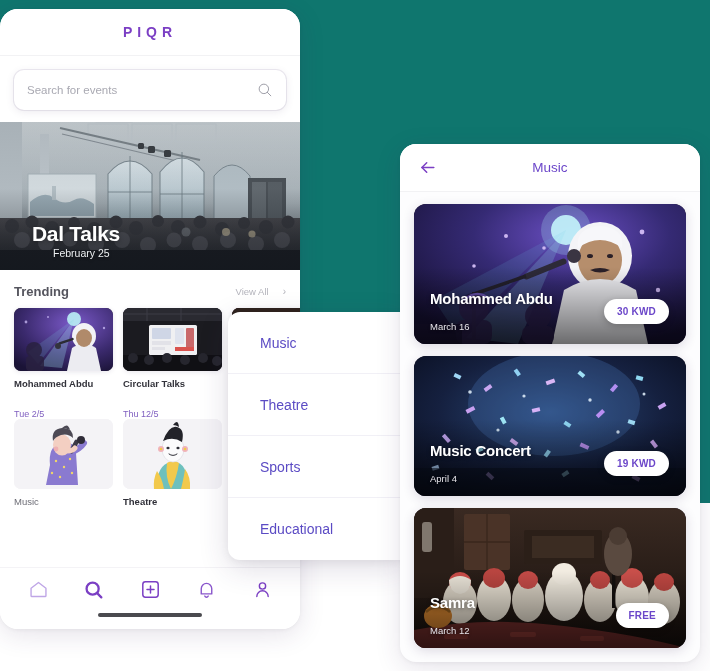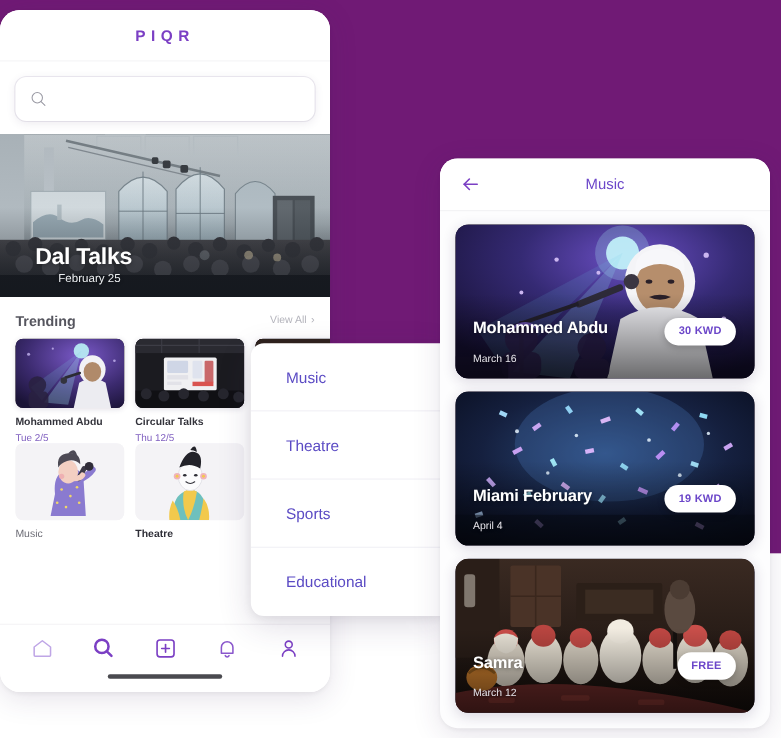--- a/index.html
+++ b/index.html
@@ -2,21 +2,21 @@
 <html><head>
 <meta charset="utf-8">
 <style>
   * { box-sizing: border-box; margin: 0; padding: 0; }
   html, body {
     width: 710px; height: 671px;
     background: #ffffff;
     font-family: "Liberation Sans", sans-serif;
     overflow: hidden;
   }
-  #stage { position: relative; width: 710px; height: 503px; background: #701a75; }
+  #stage { position: relative; width: 710px; height: 503px; background: #0f766e; }
 
   
   .phone-home {
     position: absolute; left: 0; top: 9px;
     width: 300px; height: 620px;
     background: #fff;
     border-radius: 18px;
     box-shadow: 0 6px 26px rgba(60,40,90,0.13), 0 1px 4px rgba(0,0,0,0.05);
     overflow: hidden;
   }
@@ -58,33 +58,33 @@
                 text-shadow: 0 1px 4px rgba(0,0,0,0.35); }
   .hero-date { color: #eceff1; font-size: 10.5px; margin-top: 1px;
                text-shadow: 0 1px 3px rgba(0,0,0,0.35); padding-left: 21px; }
 
   
   .section-head {
     display: flex; align-items: center; justify-content: space-between;
     padding: 14px 14px 9px 14px;
   }
   .section-title { font-size: 13px; color: #55555e; font-weight: 700; }
-  .view-all { font-size: 9.5px; color: #b4b4bc; display: flex; align-items: center; gap: 4px; }
+  .view-all { font-size: 9.5px; color: #b4b4bc; display: flex; align-items: center; gap: 14px; }
   .chev { font-size: 10px; color: #b4b4bc; }
 
   .card-row { display: flex; gap: 10px; padding: 0 0 0 14px; }
   .ev-card { width: 99px; flex: 0 0 auto; }
   .ev-thumb {
     width: 99px; height: 63px; border-radius: 7px; overflow: hidden;
     position: relative; background: #2a2230;
     box-shadow: 0 1px 5px rgba(60,40,90,0.12);
   }
   .ev-name { font-size: 9.5px; font-weight: 700; color: #33333b; margin-top: 7px;
              white-space: nowrap; overflow: hidden; }
-  .ev-date { font-size: 9px; color: #8060c0; margin-top: 4px; white-space: nowrap; }
+  .ev-date { font-size: 9px; color: #8060c0; margin-top: 20px; white-space: nowrap; }
 
   .cat-row { display: flex; gap: 10px; padding: 0 0 0 14px; }
   .cat-card { width: 99px; flex: 0 0 auto; }
   .cat-thumb {
     width: 99px; height: 70px; border-radius: 7px; overflow: hidden;
     background: #f4f3f6; position: relative;
   }
   .cat-name { font-size: 9.5px; color: #6d6d76; margin-top: 7px; white-space: nowrap; }
   .cat-name.dark { color: #2f2f38; font-weight: 700; }
 
@@ -144,40 +144,41 @@
   .mc-shade {
     position: absolute; inset: 0;
     background: linear-gradient(180deg, rgba(0,0,0,0) 45%, rgba(0,0,0,0.55) 100%);
   }
   .mc-text { position: absolute; left: 16px; bottom: 12px; }
   .mc-title { color: #fff; font-size: 15px; font-weight: 700; letter-spacing: -0.2px;
               text-shadow: 0 1px 4px rgba(0,0,0,0.45); }
   .mc-date { color: #e6e4ea; font-size: 9.5px; margin-top: 14px;
              text-shadow: 0 1px 3px rgba(0,0,0,0.45); }
   .price-badge {
-    position: absolute; right: 17px; bottom: 30px;
+    position: absolute; right: 17px; bottom: 20px;
     background: #fff; color: #6B46C9;
     font-size: 10px; font-weight: 700; letter-spacing: 0.2px;
     padding: 7px 13px; border-radius: 14px;
     box-shadow: 0 2px 7px rgba(0,0,0,0.22);
   }
 </style>
 </head>
 <body>
 
 <div id="stage">
 
   <div class="phone-home">
 
     <div class="home-topbar">
       <div class="logo">PIQR</div>
     </div>
 
     <div class="search-wrap">
       <div class="search-bar">
+        <input class="search-input" type="text" placeholder="Search for events" style="">
         <span class="search-icon">
           <svg viewBox="0 0 20 20" width="16" height="16">
             <circle cx="8.6" cy="8.6" r="5.9" fill="none" stroke="#9a9aa4" stroke-width="1.2"></circle>
             <line x1="12.9" y1="12.9" x2="17.3" y2="17.3" stroke="#9a9aa4" stroke-width="1.2" stroke-linecap="round"></line>
           </svg>
         </span>
       </div>
     </div>
 
     <div class="hero">
@@ -615,21 +616,21 @@
               <circle cx="110" cy="40" r="1.6"></circle>
               <circle cx="176" cy="44" r="1.7"></circle>
             <circle cx="230" cy="38" r="1.5"></circle>
               <circle cx="84" cy="74" r="1.6"></circle>
               <circle cx="204" cy="76" r="1.7"></circle>
           </g>
           <rect x="0" y="112" width="272" height="28" fill="#0a0e1e" opacity="0.55"></rect>
         </svg>
         <div class="mc-shade"></div>
         <div class="mc-text">
-          <div class="mc-title">Miami February</div>
+          <div class="mc-title">Music Concert</div>
           <div class="mc-date">April 4</div>
         </div>
         <div class="price-badge">19 KWD</div>
       </div>
 
       <div class="mc-card">
         <svg viewBox="0 0 272 140" preserveAspectRatio="xMidYMid slice" style="position:absolute;inset:0;">
           <defs>
               <linearGradient id="m3" x1="0" y1="0" x2="0" y2="1">
             <stop offset="0%" stop-color="#3a2a22"></stop>

